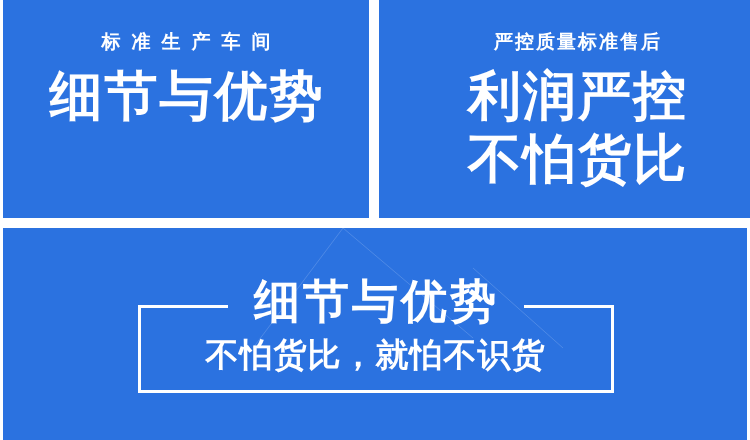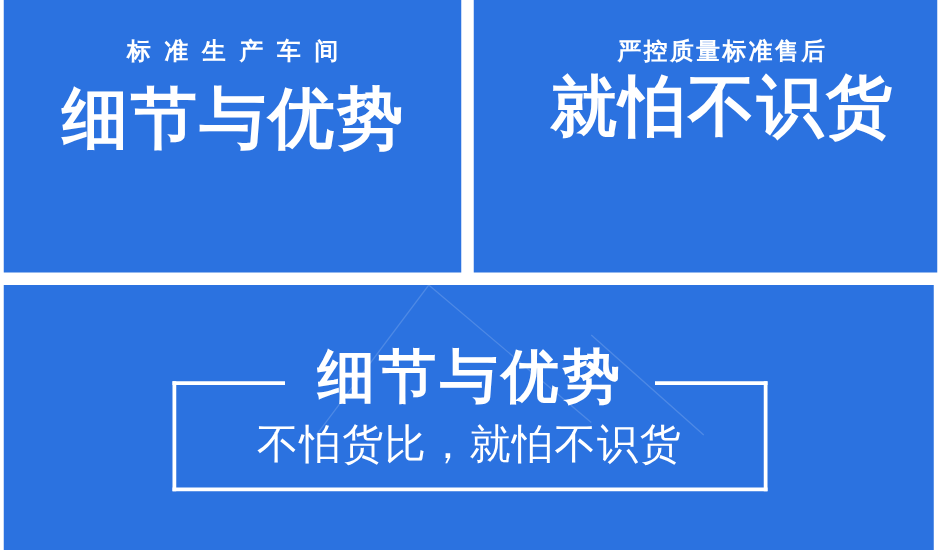--- a/index.html
+++ b/index.html
@@ -124,21 +124,21 @@
     color: #ffffff;
     white-space: nowrap;
   }
   #bottom-subtitle {
     position: absolute;
     left: 0;
     right: 0;
     top: 110px;
     text-align: center;
     font-size: 33px;
-    font-weight: 400;
+    font-weight: 700;
     line-height: 1;
     letter-spacing: 1px;
     text-indent: 1px;
     color: #ffffff;
     white-space: nowrap;
   }
 
   
   #bottom-deco {
     position: absolute;
@@ -155,21 +155,22 @@
   <div class="panel" id="panel-left">
     <div class="panel-inner">
       <div class="eyebrow">标准生产车间</div>
       <div class="headline line1">细节与优势</div>
     </div>
   </div>
 
   <div class="panel" id="panel-right">
     <div class="panel-inner">
       <div class="eyebrow">严控质量标准售后</div>
-      <div class="headline line2">就怕不识货</div>
+      <div class="headline line1">利润严控</div>
+      <div class="headline line2">不怕货比</div>
     </div>
   </div>
 
   <div class="panel" id="panel-bottom">
     <div id="bottom-inner">
 
       <svg id="bottom-deco" viewBox="0 0 744 212" preserveAspectRatio="none">
         <line x1="340" y1="0" x2="250" y2="120" stroke="#ffffff" stroke-width="1"></line>
         <line x1="340" y1="0" x2="470" y2="110" stroke="#ffffff" stroke-width="1"></line>
         <line x1="470" y1="40" x2="560" y2="120" stroke="#ffffff" stroke-width="1"></line>

